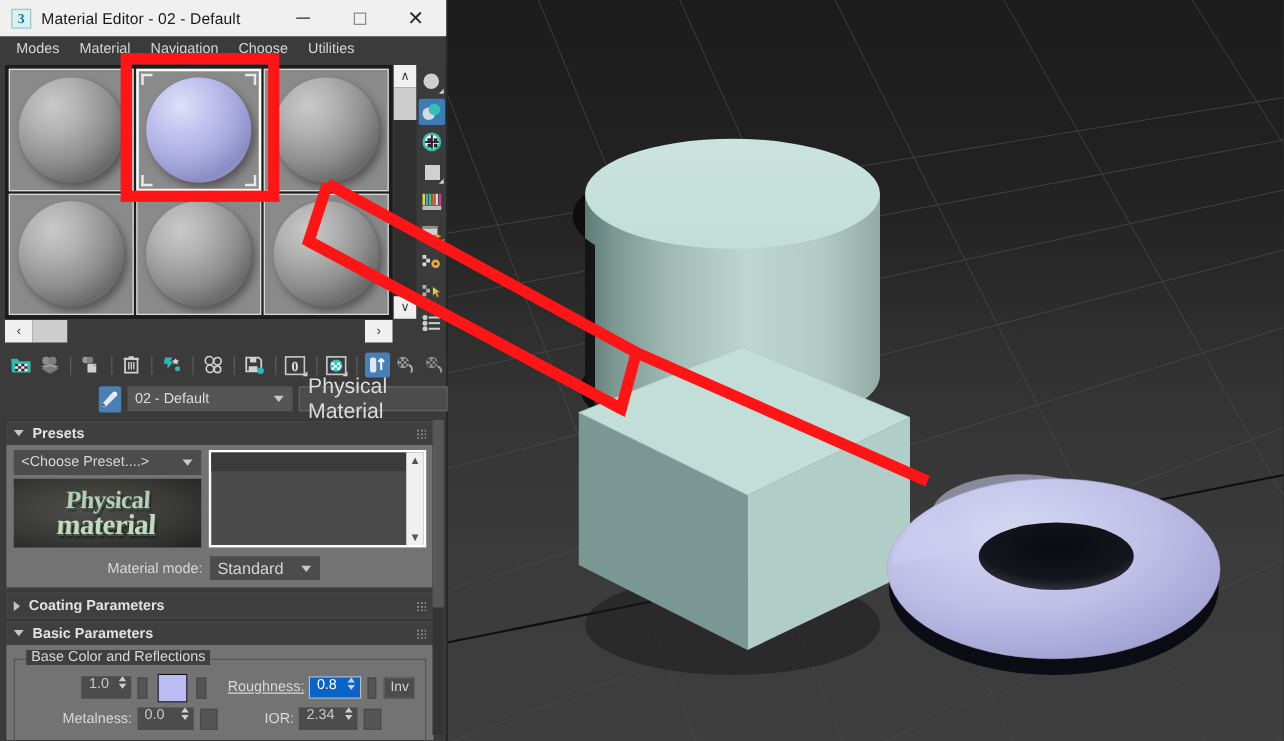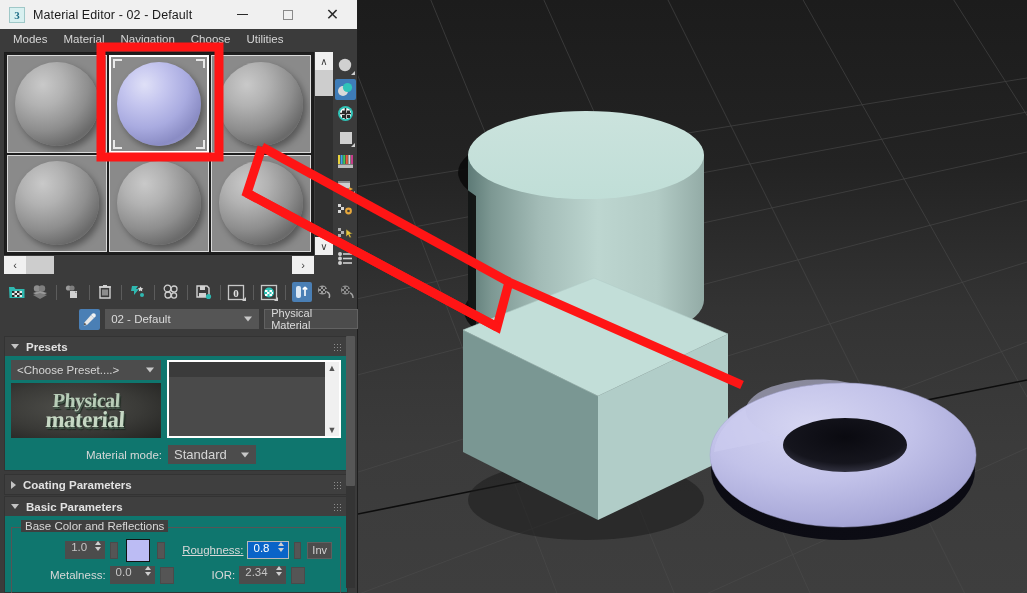--- a/index.html
+++ b/index.html
@@ -137,25 +137,25 @@
   #mtl-name {
     width: 160px; height: 20px; background: #555555; color: #dcdcdc;
     font-size: 11.5px; display: flex; align-items: center; padding: 0 6px;
     position: relative; border: none;
   }
   #mtl-name .caret { position: absolute; right: 7px; top: 50%; transform: translateY(-50%);
     width: 0; height: 0; border-left: 4px solid transparent; border-right: 4px solid transparent;
     border-top: 5px solid #c8c8c8; }
   #mtl-type {
     height: 20px; background: #4c4c4c; border: 1px solid #626262; color: #dcdcdc;
-    font-size: 11px; display: flex; align-items: center; padding: 0 6px;
-  }
-
-  
-  .rollout { position: absolute; left: 4px; width: 344px; background: #0f766e;
+    font-size: 17px; display: flex; align-items: center; padding: 0 6px;
+  }
+
+  
+  .rollout { position: absolute; left: 4px; width: 344px; background: #737373;
     border: 1px solid #333; }
   .roll-head {
     height: 19px; display: flex; align-items: center; background: #3f3f3f;
     position: relative; padding-left: 6px;
   }
   .roll-arrow { width: 0; height: 0; margin-right: 7px; }
   .roll-arrow.open { border-left: 4px solid transparent; border-right: 4px solid transparent;
     border-top: 5px solid #c4c4c4; }
   .roll-arrow.closed { border-top: 4px solid transparent; border-bottom: 4px solid transparent;
     border-left: 5px solid #c4c4c4; }

